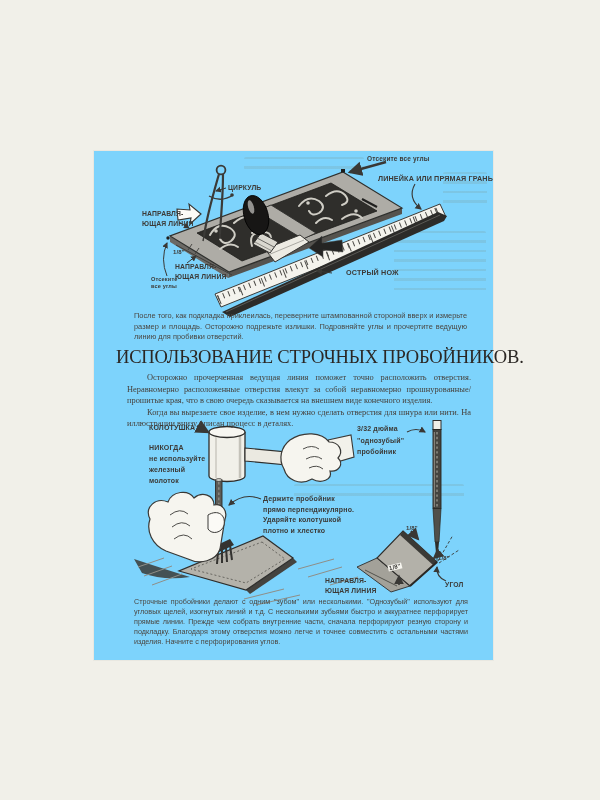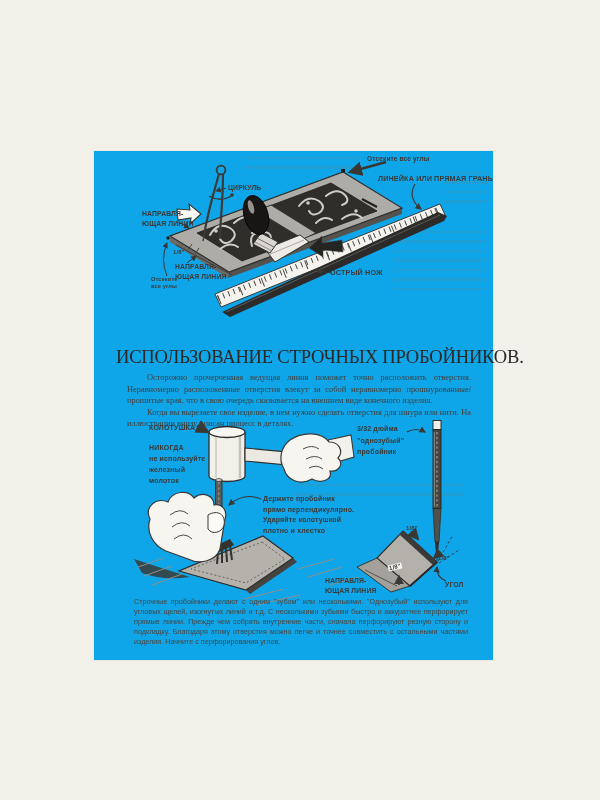--- a/index.html
+++ b/index.html
@@ -4,21 +4,21 @@
 <style>
   html,body{margin:0;padding:0;}
   body{
     width:600px;height:800px;
     background:#f1f0e9;
     font-family:"Liberation Sans",sans-serif;
     position:relative;overflow:hidden;
   }
   .page{
     position:absolute;left:94px;top:151px;width:399px;height:509px;
-    background:#0ea5e9;
+    background:#7dd3fc;
     box-shadow:0 0 0 1px rgba(0,0,0,0.03);
   }
   svg{position:absolute;left:0;overflow:visible;}
   
   .lb{
     position:absolute;z-index:5;
     font-family:"Liberation Sans",sans-serif;
     font-size:6.8px;line-height:1.05;
     font-weight:700;color:#3c3a37;
     letter-spacing:.15px;white-space:nowrap;
@@ -166,22 +166,23 @@
   </div>
   <div class="lb s60 mid" style="left:79px;top:98px;">1/8"</div>
   <div class="lb" style="left:81px;top:112px;">
     <div>НАПРАВЛЯ-</div>
     <div style="margin-top:2.6px;">ЮЩАЯ ЛИНИЯ</div>
   </div>
   <div class="lb s56" style="left:57px;top:126px;">
     <div>Отсеките</div>
     <div style="margin-top:1.6px;">все углы</div>
   </div>
-  <div class="lb s72" style="left:236px;top:118px;text-align:right;">ОСТРЫЙ НОЖ</div>
-
+  <div class="lb s72" style="left:252px;top:118px;text-align:right;">ОСТРЫЙ НОЖ</div>
+
+  <p class="caption top">После того, как подкладка приклеилась, переверните штампованной стороной вверх и измерьте размер и площадь. Осторожно подрежьте излишки. Подровняйте углы и прочертите ведущую линию для пробивки отверстий.</p>
 
   <h1 class="heading">ИСПОЛЬЗОВАНИЕ СТРОЧНЫХ ПРОБОЙНИКОВ.</h1>
 
   <div class="bodytext">
     <p>Осторожно прочерченная ведущая линия поможет точно расположить отверстия. Неравномерно расположенные отверстия влекут за собой неравномерно прошнурованные/прошитые края, что в свою очередь сказывается на внешнем виде конечного изделия.</p>
     <p>Когда вы вырезаете свое изделие, в нем нужно сделать отверстия для шнура или нити. На иллюстрации внизу описан процесс в деталях.</p>
   </div>
 
   <svg style="top:268px;z-index:2" width="399" height="195" viewBox="0 0 399 195">
     <defs>

